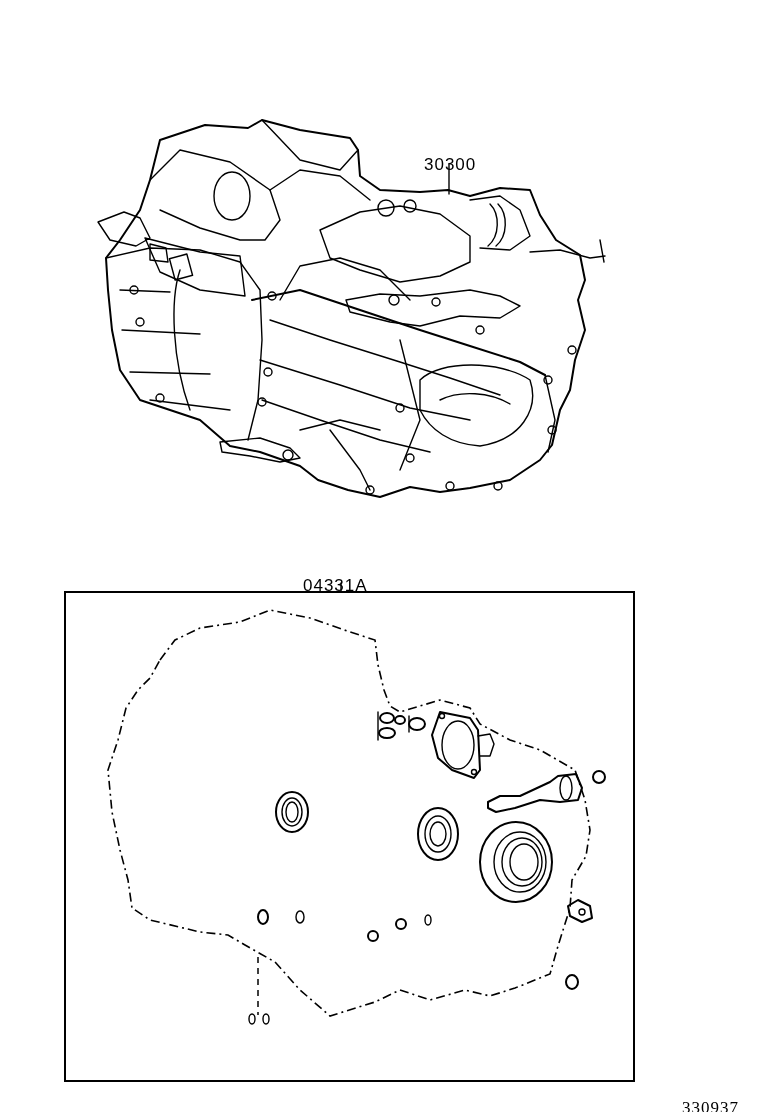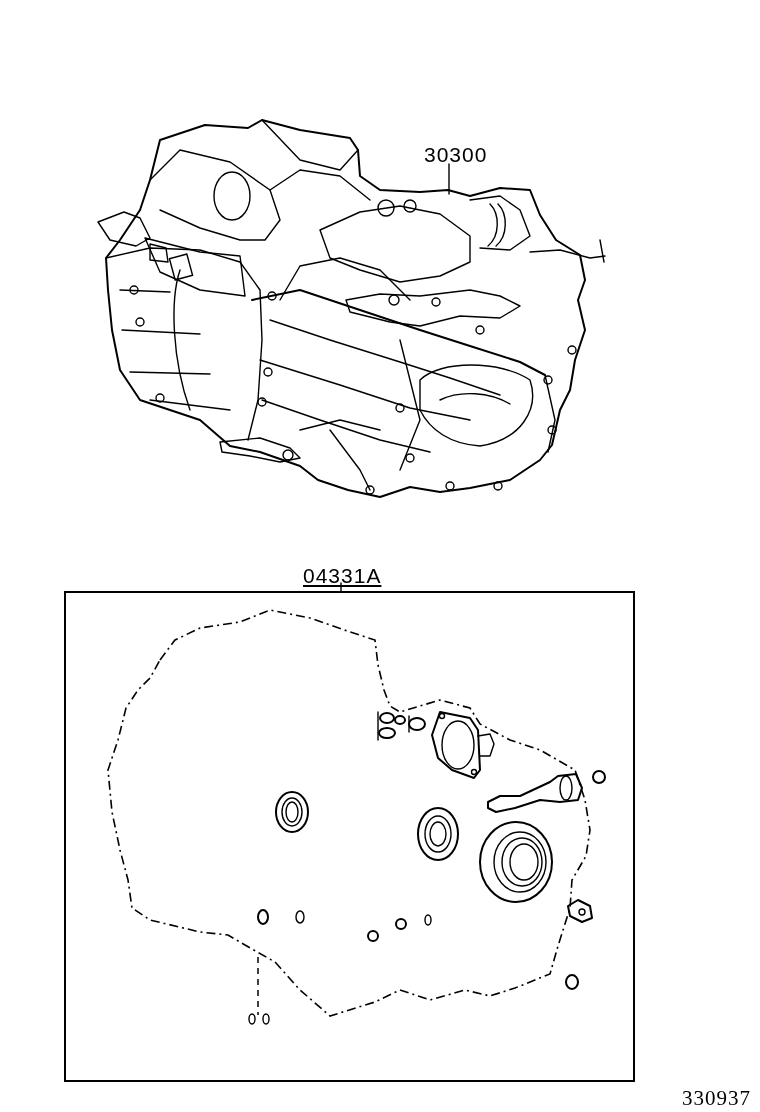--- a/index.html
+++ b/index.html
@@ -1,18 +1,18 @@
 <!DOCTYPE html>
 <html><head>
 <meta charset="utf-8">
 <style>
   html, body { margin: 0; padding: 0; background: #ffffff; }
   body { width: 760px; height: 1112px; position: relative; overflow: hidden;
          font-family: "Liberation Sans", "DejaVu Sans", sans-serif; color: #000; }
-  .label { position: absolute; font-size: 21px; letter-spacing: 1px; font-weight: normal; }
+  .label { position: absolute; font-size: 17px; letter-spacing: 1px; font-weight: normal; margin-top: 12px; }
   svg { position: absolute; left: 0; top: 0; }
   .ln { fill: none; stroke: #000; stroke-width: 2; stroke-linejoin: round; stroke-linecap: round; }
   .thin { fill: none; stroke: #000; stroke-width: 1.4; stroke-linejoin: round; stroke-linecap: round; }
   .dash { fill: none; stroke: #000; stroke-width: 1.6; stroke-dasharray: 9 4 2 4; }
   .dash2 { fill: none; stroke: #000; stroke-width: 1.5; stroke-dasharray: 6 5; }
 </style>
 </head>
 <body>
 
 <div class="label" style="left:424px; top:143px;">30300</div>

